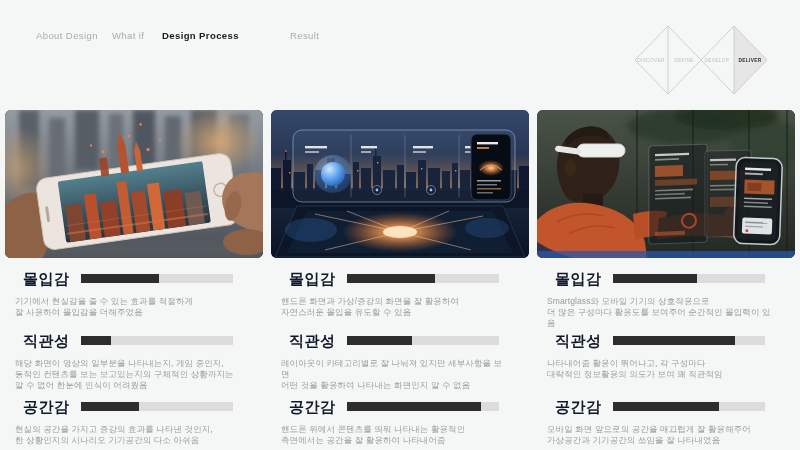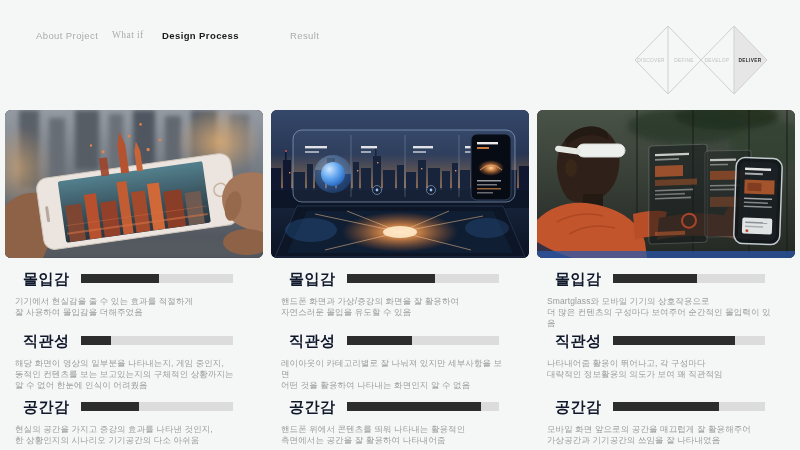--- a/index.html
+++ b/index.html
@@ -10,21 +10,21 @@
     -webkit-font-smoothing:antialiased;
   }
   
   .nav{position:absolute;top:30px;left:0;width:100%;height:20px;}
   .nav-item{
     position:absolute;top:0;font-size:9.5px;letter-spacing:.4px;
     color:#ababab;cursor:pointer;white-space:nowrap;
   }
   .nav-item.active{color:#1a1a1a;font-weight:bold;}
   .nav-item:nth-child(1){left:36px;}
-  .nav-item:nth-child(2){left:112px;font-family:Liberation Serif, serif;}
+  .nav-item:nth-child(2){left:112px;}
   .nav-item:nth-child(3){left:162px;}
   .nav-item:nth-child(4){left:249px;margin-left:41px;}
   
   .diamond-wrap{position:absolute;left:630px;top:22px;width:142px;height:76px;}
   
   .photo{position:absolute;top:110px;width:258px;height:148px;border-radius:6px;overflow:hidden;background:#222;}
   .photo svg{display:block;}
   .photo.p1{left:5px;}
   .photo.p2{left:271px;}
   .photo.p3{left:537px;}
@@ -50,21 +50,21 @@
   .desc{
     position:absolute;left:10px;top:26px;width:225px;
     font-size:8.5px;line-height:11px;color:#9b9b9b;
     white-space:pre-line;letter-spacing:.1px;
   }
 </style>
 </head>
 <body>
 
 <nav class="nav">
-  <span class="nav-item">About Project</span>
+  <span class="nav-item">About Design</span>
   <span class="nav-item">What if</span>
   <span class="nav-item active">Design Process</span>
   <span class="nav-item">Result</span>
 </nav>
 
 <div class="diamond-wrap">
   <svg width="142" height="76" viewBox="0 0 142 76">
 
     <polygon points="104,4 137,38 104,72" fill="#e6e6e6"></polygon>
 
@@ -441,21 +441,21 @@
 
 <div class="col c3">
   <div class="section s1">
     <div class="sec-head">
       <span class="sec-title">몰입감</span>
       <div class="bar">
           <div class="bar-fill" style="width: 55%;"></div>
         </div>
     </div>
     <div class="desc">Smartglass와 모바일 기기의 상호작용으로
-더 많은 컨텐츠의 구성마다 보여주어 순간적인 몰입력이 있음</div>
+더 많은 구성마다 활용도를 보여주어 순간적인 몰입력이 있음</div>
   </div>
   <div class="section s2">
     <div class="sec-head">
       <span class="sec-title">직관성</span>
       <div class="bar">
           <div class="bar-fill" style="width: 80%;"></div>
         </div>
     </div>
     <div class="desc">나타내어줌 활용이 뛰어나고, 각 구성마다
 대략적인 정보활용의 의도가 보여 꽤 직관적임</div>

